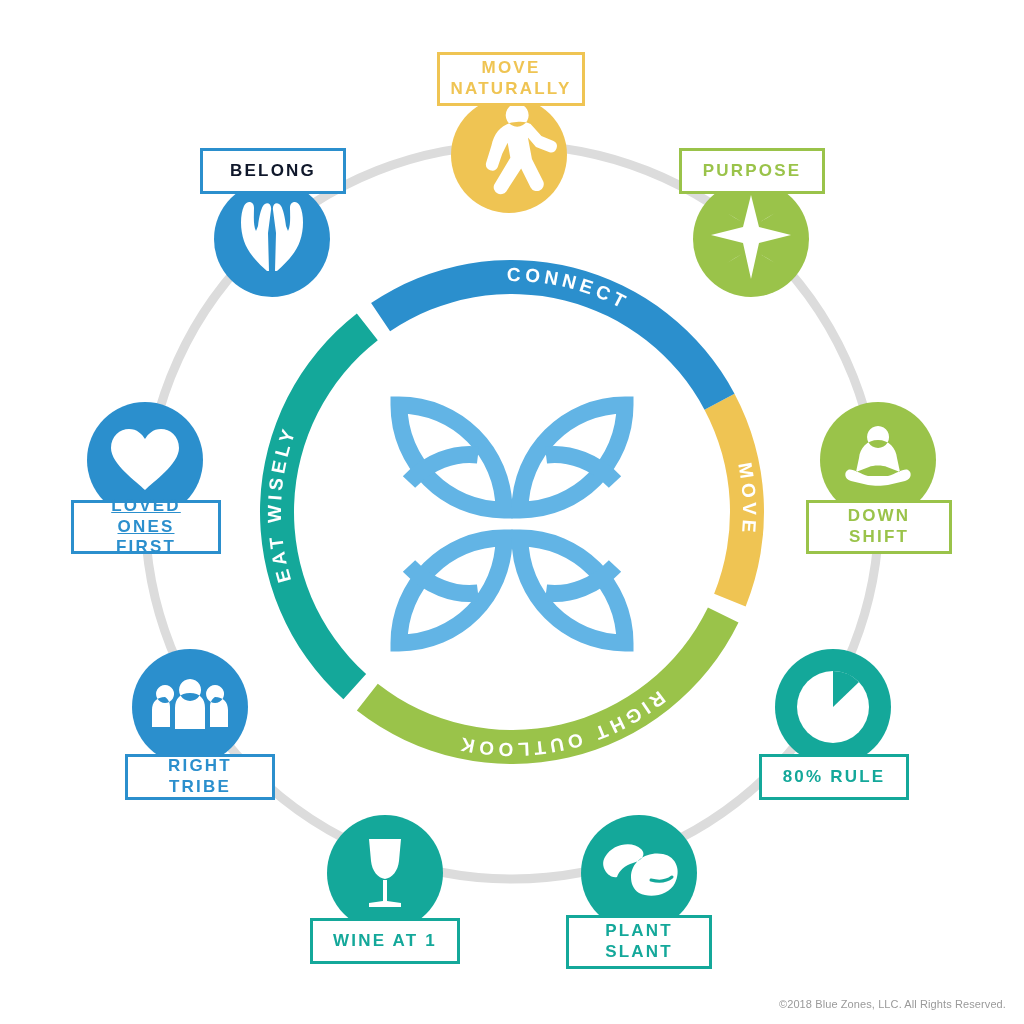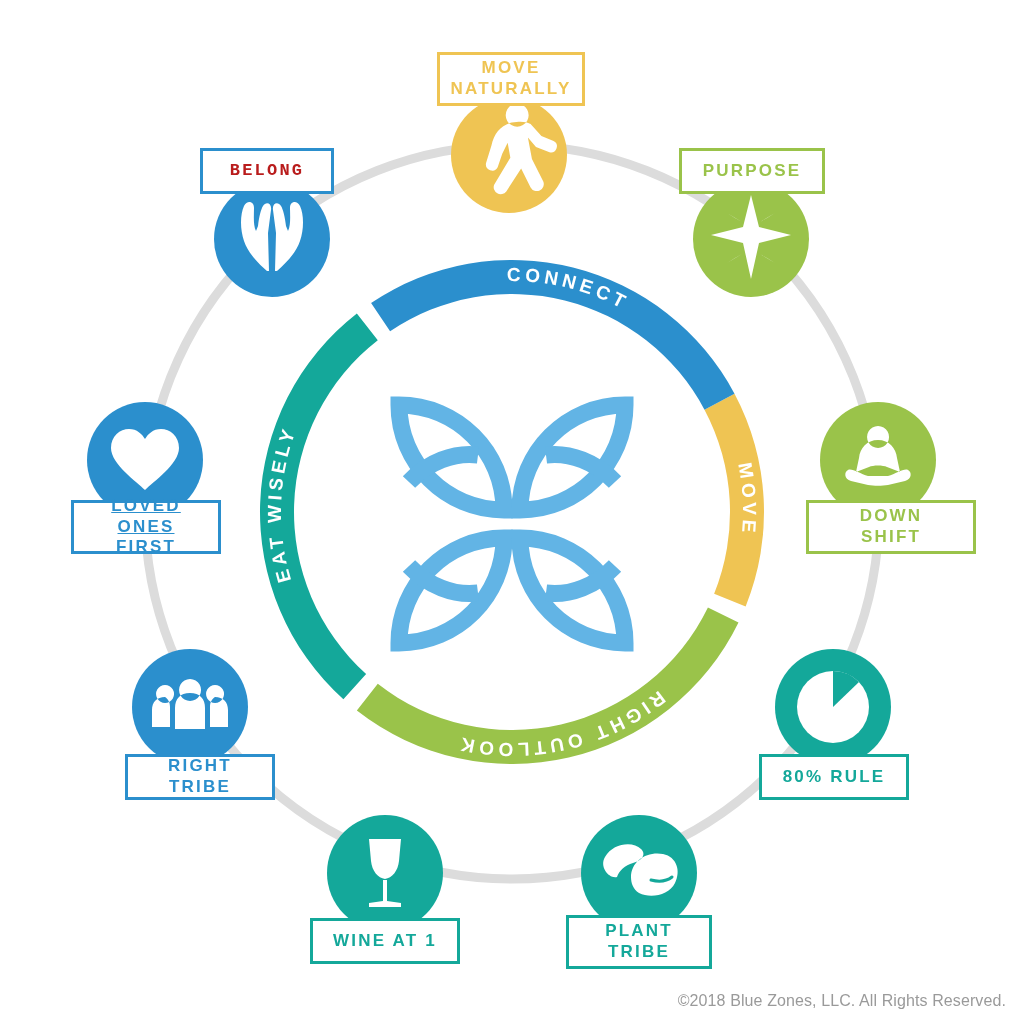--- a/index.html
+++ b/index.html
@@ -40,21 +40,21 @@
     font-weight: bold;
     font-size: 17px;
     color: #1f8dcc;
     padding: 7px 12px;
     font-family: "Liberation Sans", sans-serif;
   }
   .copyright {
     position: absolute;
     right: 18px;
     bottom: 14px;
-    font-size: 16px;
+    font-size: 11px;
     color: #9a9a9a;
     font-family: "Liberation Sans", sans-serif;
     letter-spacing: 0.1px;
   }
 </style>
 </head>
 <body>
 
 <div id="stage">
 
@@ -165,40 +165,40 @@
   </svg>
 
   <div id="label-layer">
       <div class="node-label" style="left: 437px; top: 52px; width: 148px; height: 54px; border-color: rgb(239, 196, 83); color: rgb(239, 196, 83);">
         <span style="white-space: pre-line;">MOVE
 NATURALLY</span>
       </div>
       <div class="node-label" style="left: 679px; top: 148px; width: 146px; height: 46px; border-color: rgb(154, 195, 74); color: rgb(154, 195, 74); text-align: right;">
         <span style="white-space: pre-line;">PURPOSE</span>
       </div>
-      <div class="node-label" style="left: 806px; top: 500px; width: 170px; height: 54px; border-color: rgb(154, 195, 74); color: rgb(154, 195, 74);">
+      <div class="node-label" style="left: 806px; top: 500px; width: 146px; height: 54px; border-color: rgb(154, 195, 74); color: rgb(154, 195, 74);">
         <span style="white-space: pre-line;">DOWN
 SHIFT</span>
       </div>
       <div class="node-label" style="left: 759px; top: 754px; width: 150px; height: 46px; border-color: rgb(20, 168, 154); color: rgb(20, 168, 154);">
         <span style="white-space: pre-line; text-align: center;">80% RULE</span>
       </div>
       <div class="node-label" style="left: 566px; top: 915px; width: 146px; height: 54px; border-color: rgb(20, 168, 154); color: rgb(20, 168, 154);">
         <span style="white-space: pre-line;">PLANT
-TRIBE</span>
+SLANT</span>
       </div>
       <div class="node-label" style="left: 310px; top: 918px; width: 150px; height: 46px; border-color: rgb(20, 168, 154); color: rgb(20, 168, 154);">
         <span style="white-space: pre-line;">WINE AT 1</span>
       </div>
       <div class="node-label" style="left: 125px; top: 754px; width: 150px; height: 46px; border-color: rgb(43, 143, 205); color: rgb(43, 143, 205);">
         <span style="white-space: pre-line;">RIGHT TRIBE</span>
       </div>
       <div class="node-label" style="left: 71px; top: 500px; width: 150px; height: 54px; border-color: rgb(43, 143, 205); color: rgb(43, 143, 205);">
         <span style="white-space: pre-line; text-decoration: underline;">LOVED ONES
 FIRST</span>
       </div>
-      <div class="node-label" style="left: 200px; top: 148px; width: 134px; height: 46px; border-color: rgb(43, 143, 205); color: #b91c1c; font-family: Liberation Mono, monospace;">
+      <div class="node-label" style="left: 200px; top: 148px; width: 146px; height: 46px; border-color: rgb(43, 143, 205); color: #0f172a;">
         <span style="white-space: pre-line;">BELONG</span>
       </div>
     </div>
 
   <div class="copyright">©2018 Blue Zones, LLC. All Rights Reserved.</div>
 </div>
 
 </body></html>

